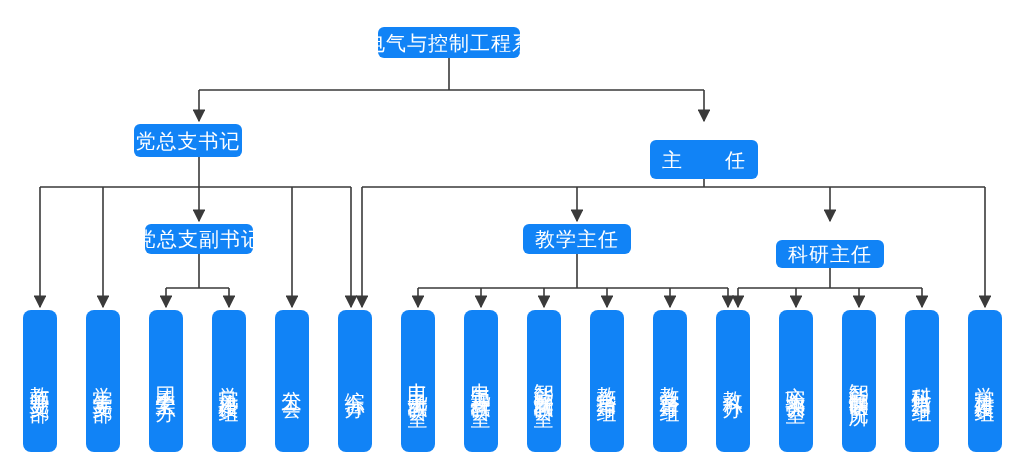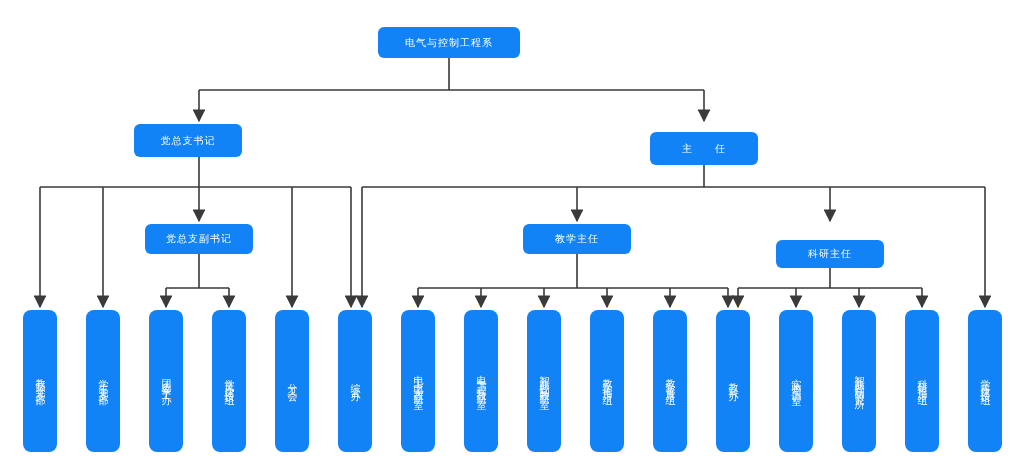--- a/index.html
+++ b/index.html
@@ -31,21 +31,21 @@
   }
   .arrowhead { fill: var(--connector); }
   .node {
     position: absolute;
     background: var(--node_fill);
     color: var(--node_text);
     display: flex;
     align-items: center;
     justify-content: center;
     text-align: center;
-    font-size: 10px;
+    font-size: 20px;
     line-height: 1;
   }
   .node.h {
     border-radius: 6px;
     letter-spacing: 1px;
     white-space: pre;
   }
   .node.v {
     border-radius: 8px;
     writing-mode: vertical-lr;
@@ -98,21 +98,21 @@
 
     <path class="edge" marker-end="url(#arrow)" d="M738,288 V307"></path>
     <path class="edge" marker-end="url(#arrow)" d="M796,288 V307"></path>
     <path class="edge" marker-end="url(#arrow)" d="M859,288 V307"></path>
     <path class="edge" marker-end="url(#arrow)" d="M922,288 V307"></path>
   </svg>
 
   <div class="node h" style="left:378px;top:27px;width:142px;height:31px">电气与控制工程系</div>
 
   <div class="node h" style="left:134px;top:124px;width:108px;height:33px">党总支书记</div>
-  <div class="node h" style="left:650px;top:132px;width:108px;height:33px">主　　任</div>
+  <div class="node h" style="left:650px;top:140px;width:108px;height:39px">主　　任</div>
 
   <div class="node h" style="left:145px;top:224px;width:108px;height:30px">党总支副书记</div>
   <div class="node h" style="left:523px;top:224px;width:108px;height:30px">教学主任</div>
   <div class="node h" style="left:776px;top:240px;width:108px;height:28px">科研主任</div>
 
   <div class="node v" style="left:23px;top:310px;width:34px;height:142px">教师党支部</div>
   <div class="node v" style="left:86px;top:310px;width:34px;height:142px">学生党支部</div>
   <div class="node v" style="left:149px;top:310px;width:34px;height:142px">团委学工办</div>
   <div class="node v" style="left:212px;top:310px;width:34px;height:142px">学风建设组</div>
   <div class="node v" style="left:275px;top:310px;width:34px;height:142px">分工会</div>

